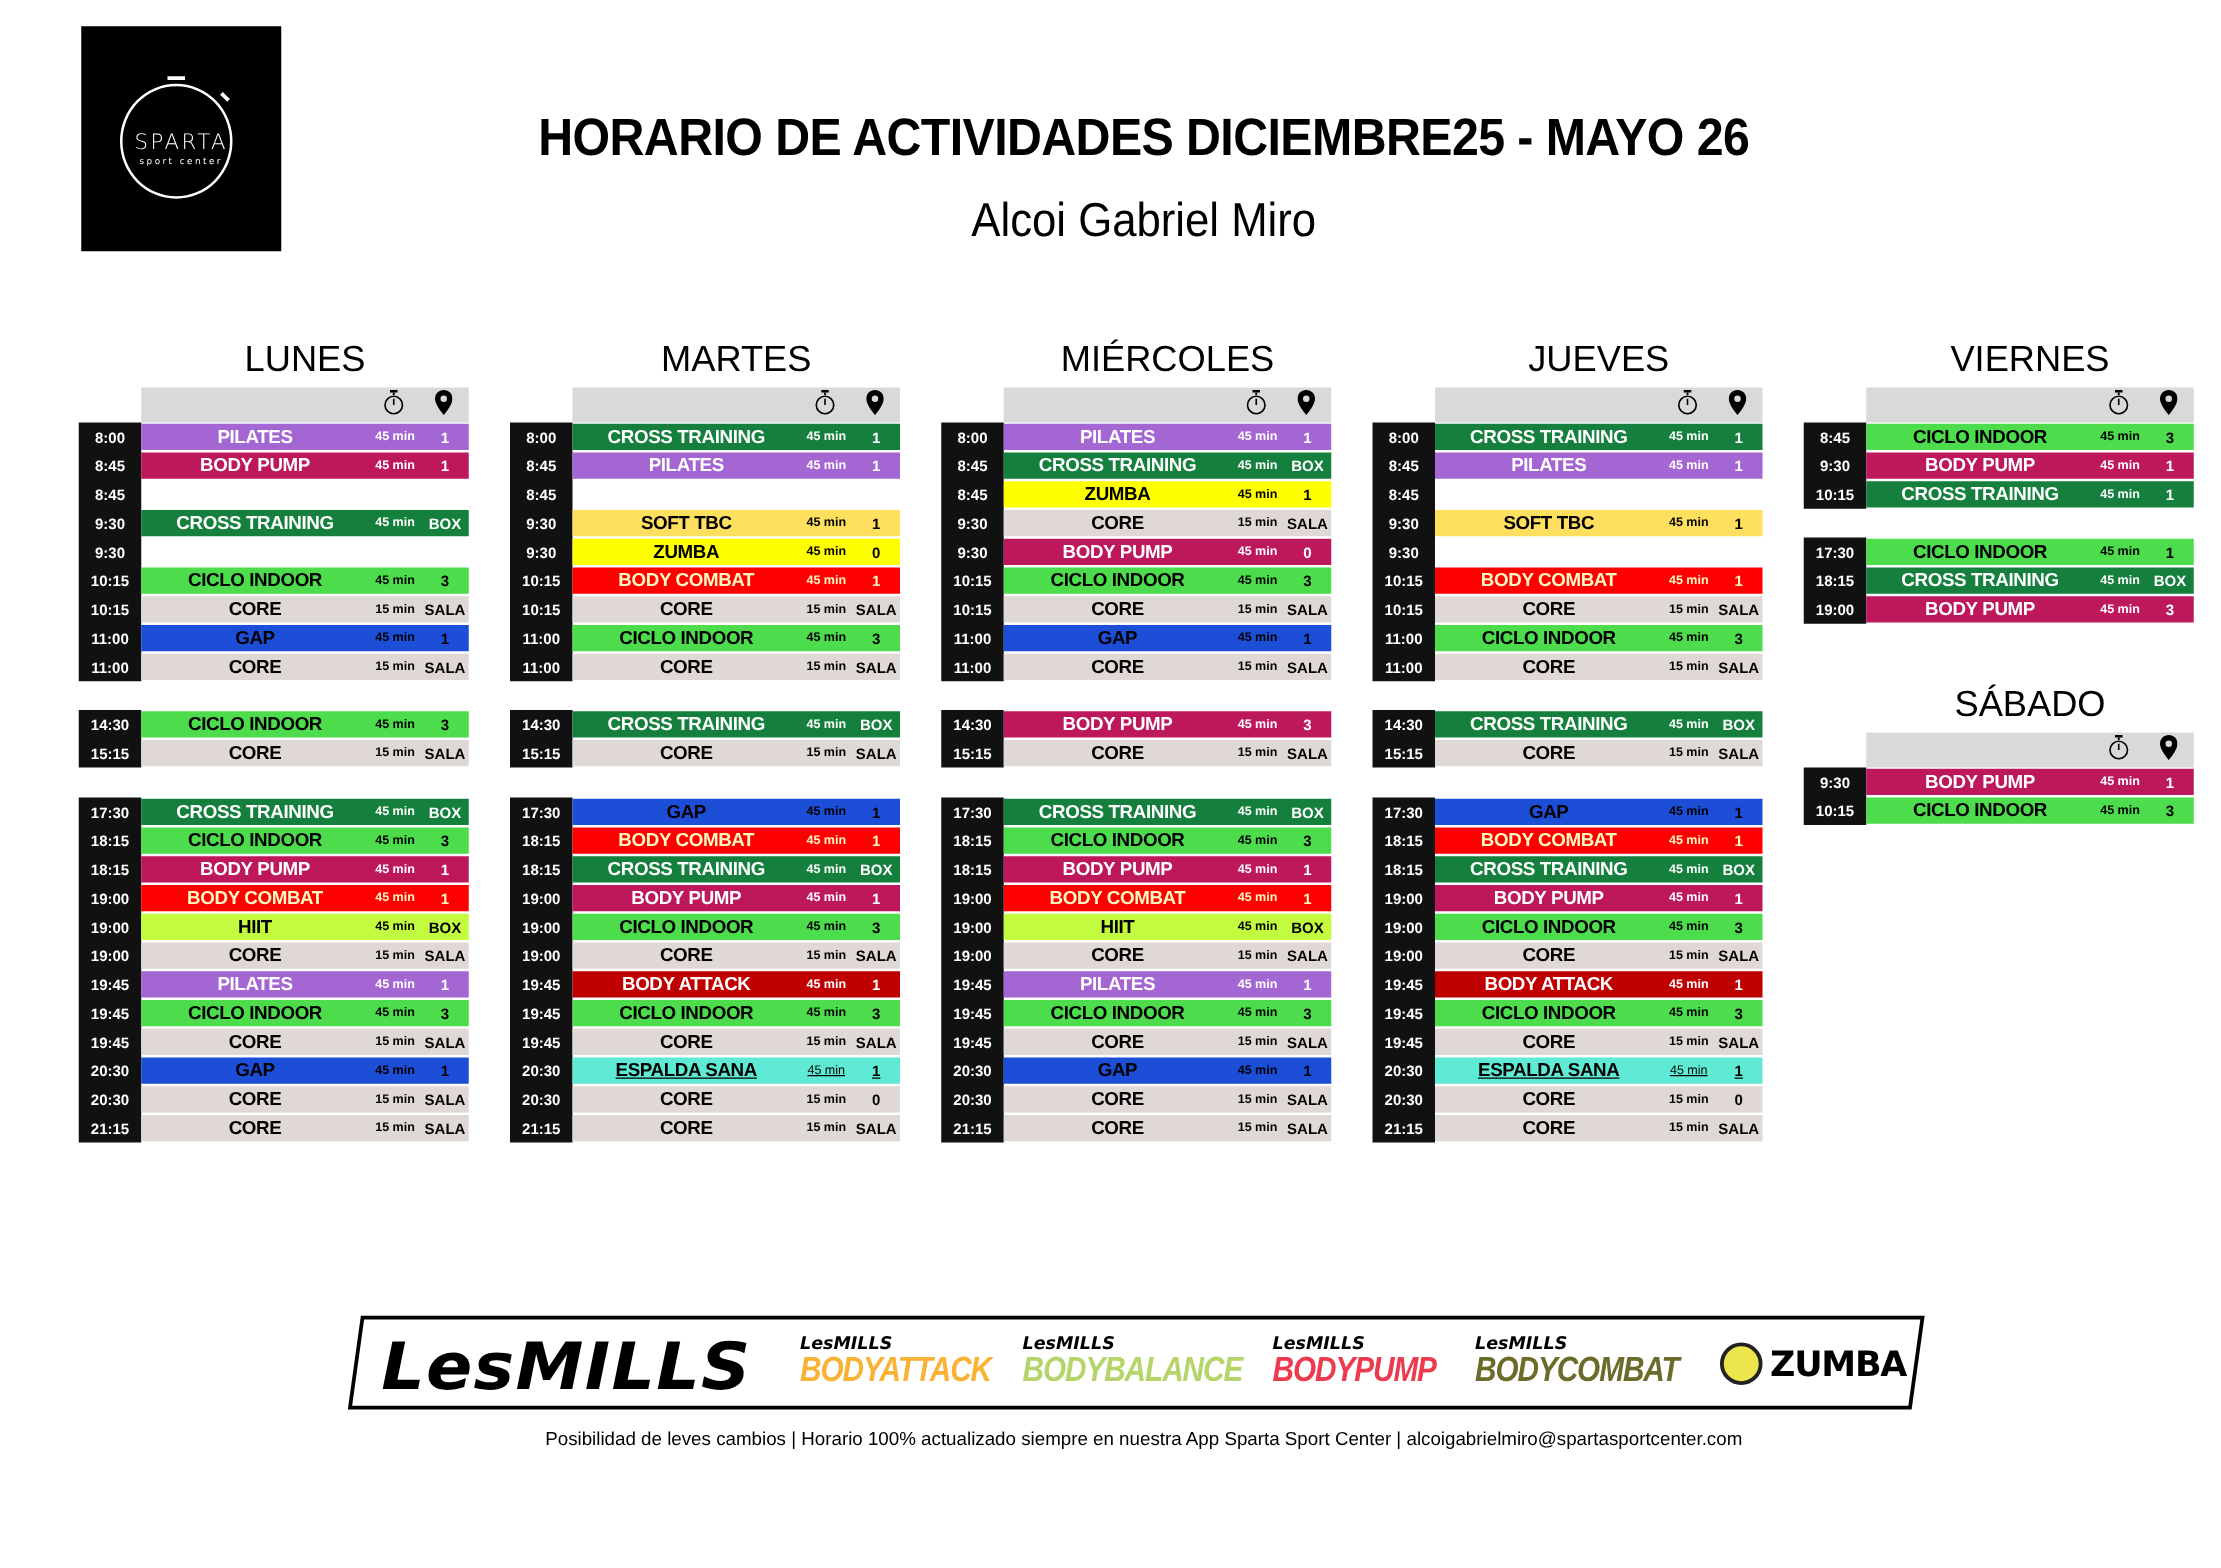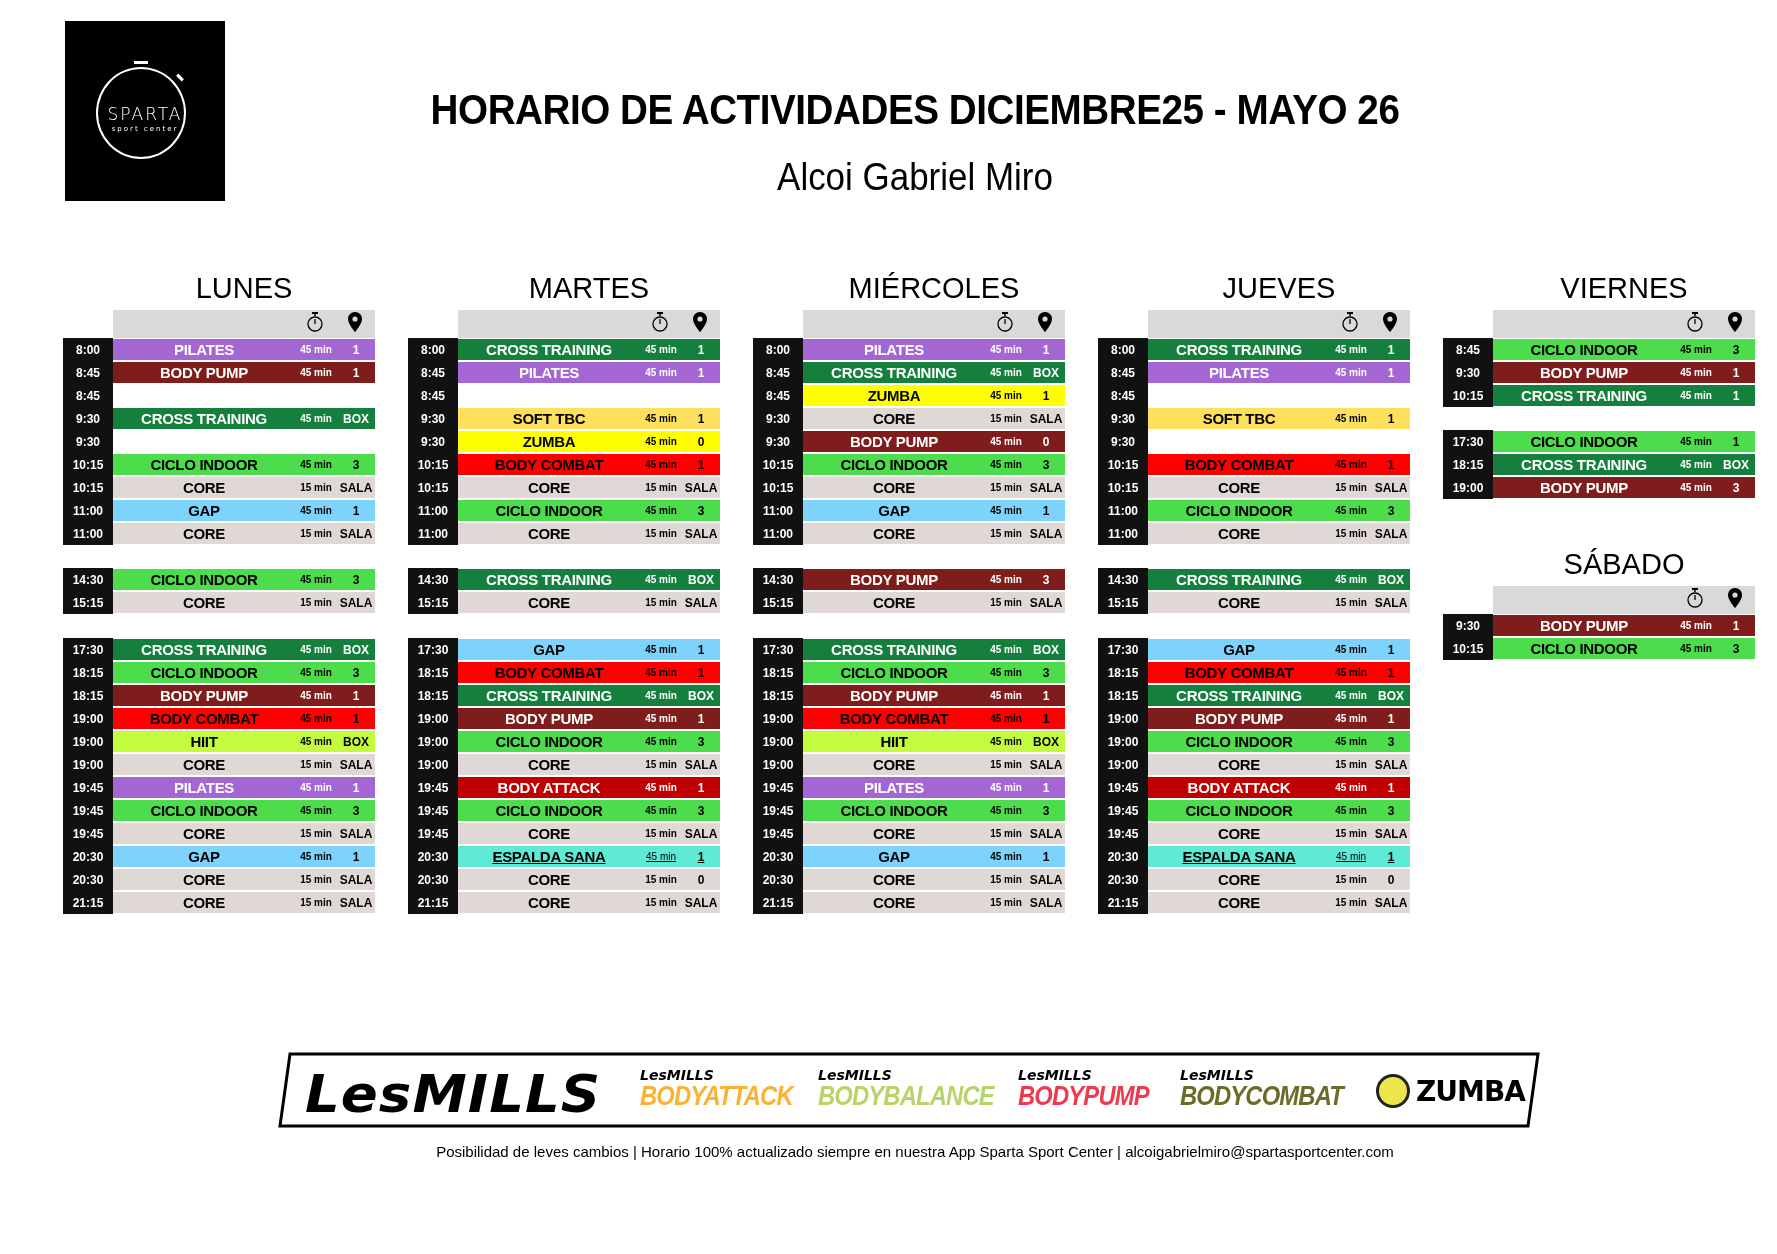--- a/index.html
+++ b/index.html
@@ -25,29 +25,29 @@
   .block { position: absolute; left: 0; width: 312px; }
   .block .timecol { position: absolute; left: 0; top: 0; width: 50px; bottom: 0; background: #111; }
   .row { position: relative; height: 23px; margin-bottom: 0; display: flex; align-items: center; }
   .row .t { width: 50px; text-align: center; color: #fff; font-weight: bold; font-size: 12px; position: relative; z-index: 2; }
   .row .bar { position: absolute; left: 50px; top: 1px; height: 21px; width: 262px; display: flex; align-items: center; font-weight: bold; }
   .bar .a { width: 182px; text-align: center; font-size: 15px; letter-spacing: -0.3px; }
   .bar .d { width: 42px; text-align: center; font-size: 10px; white-space: nowrap; }
   .bar .l { width: 38px; text-align: center; font-size: 12px; }
 
   .c-pilates { background: #a466d2; color: #fff; }
-  .c-pump { background: #7f1d1d; color: #fff; }
+  .c-pump { background: #be185d; color: #fff; }
   .c-cross { background: #15803d; color: #fff; }
   .c-ciclo { background: #4cdc4c; color: #000; }
   .c-core { background: #e0d8d5; color: #000; }
   .c-core .d { font-weight: bold; }
-  .c-gap { background: #7dd3fc; color: #000; }
+  .c-gap { background: #1d4ed8; color: #000; }
   .c-softtbc { background: #ffdf5e; color: #000; }
   .c-zumba { background: #ffff00; color: #000; }
-  .c-combat { background: #ff0000; color: #000000; }
+  .c-combat { background: #ff0000; color: #fef9c3; }
   .c-hiit { background: #c3fb3f; color: #000; }
   .c-attack { background: #c00000; color: #fff; }
   .c-espalda { background: #5eead4; color: #000; text-decoration: underline; }
   .c-espalda .d { font-weight: normal; }
   .c-empty { background: transparent; }
 
   .banner { position: absolute; left: 278px; top: 1052px; width: 1262px; height: 76px; }
   .banner svg { position: absolute; left: 0; top: 0; }
   .lm-main { position: absolute; left: 34px; top: 12px; font-size: 52px; font-weight: bold; font-style: italic; letter-spacing: 1px; font-family: "DejaVu Sans", sans-serif; transform: scaleX(1.05); }
   .prog { position: absolute; top: 14px; }

